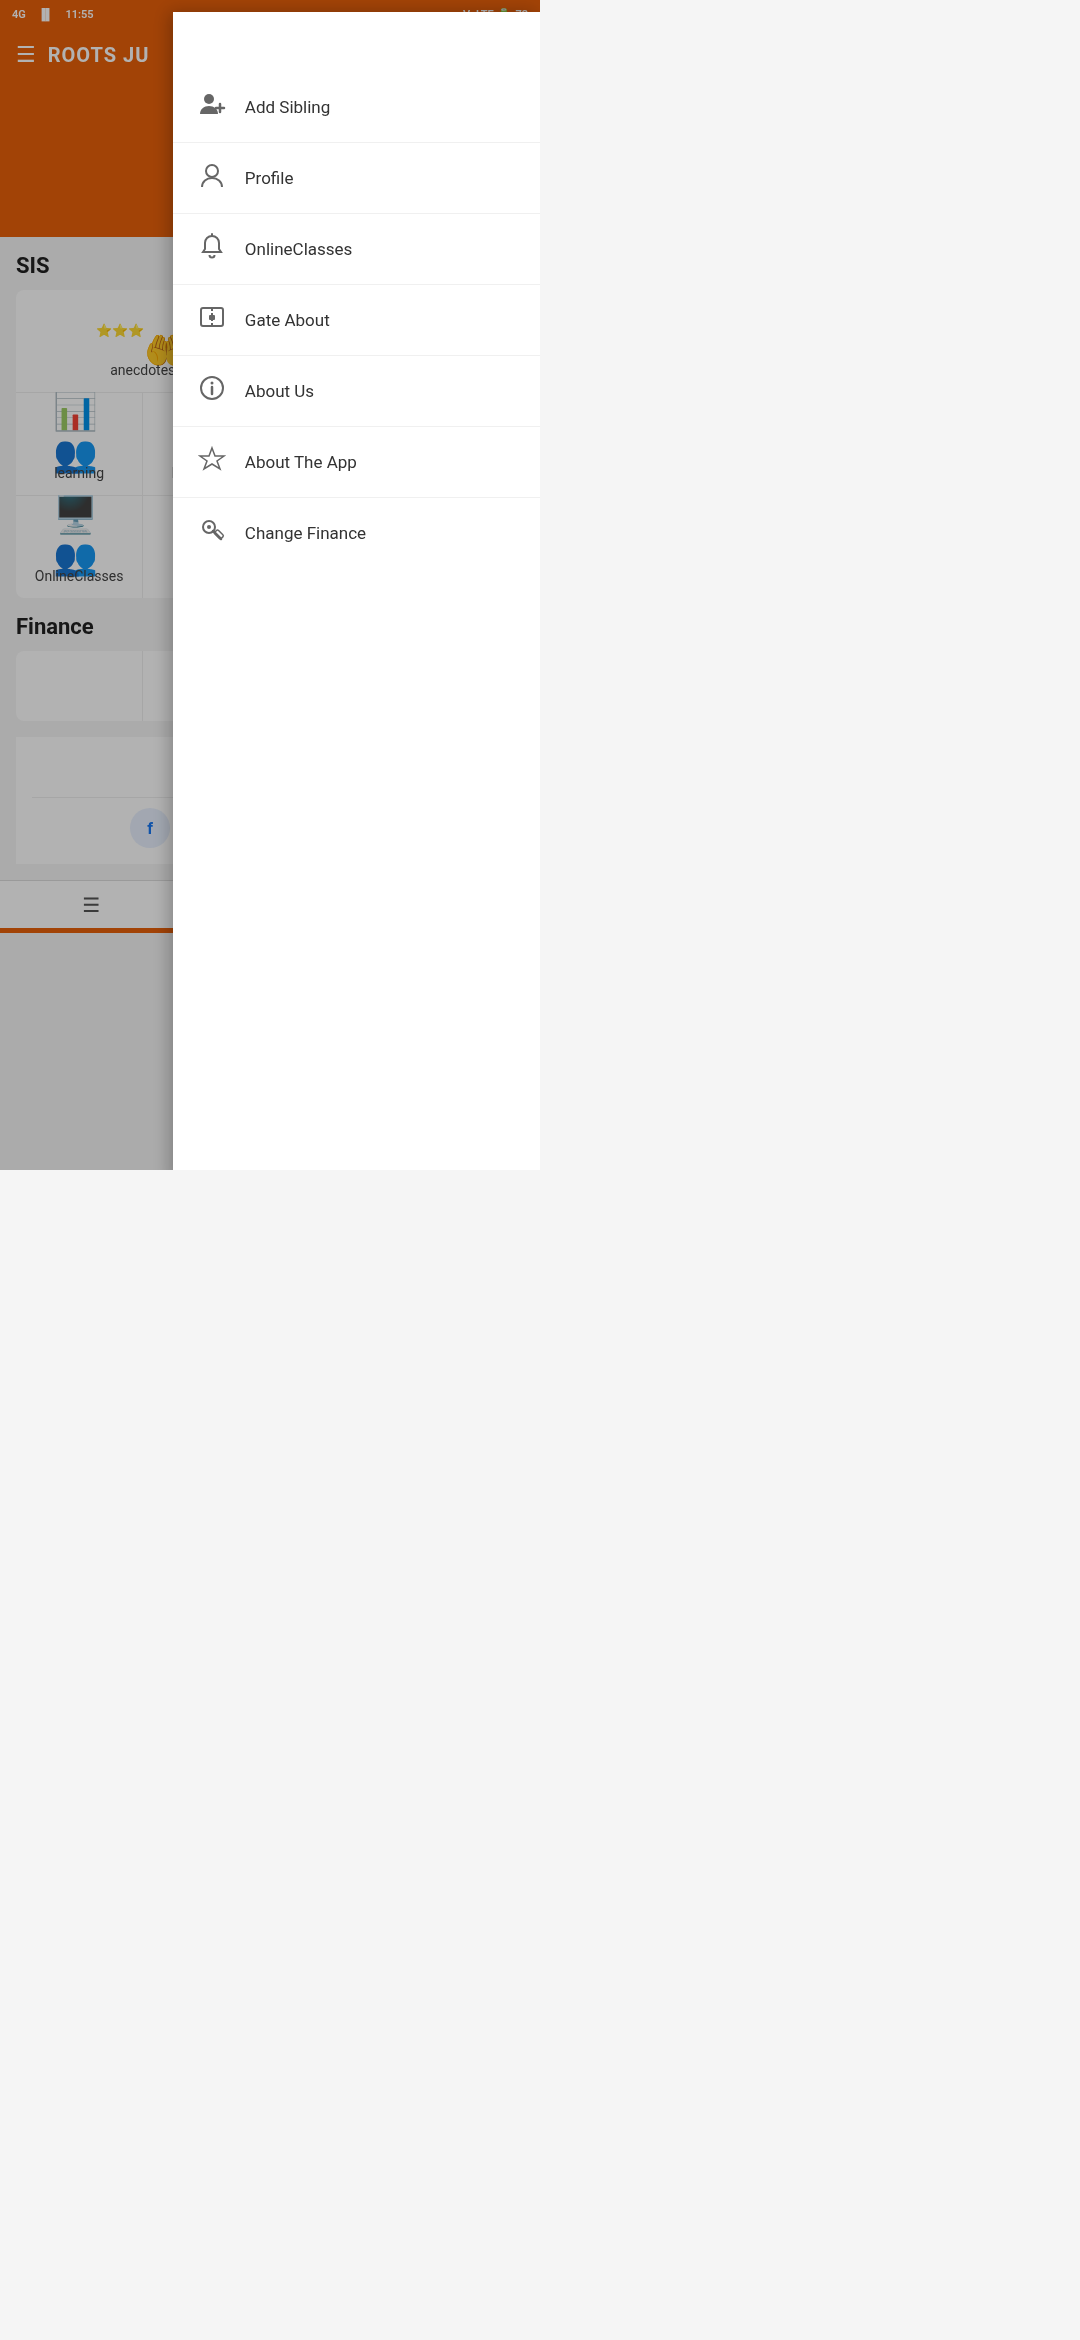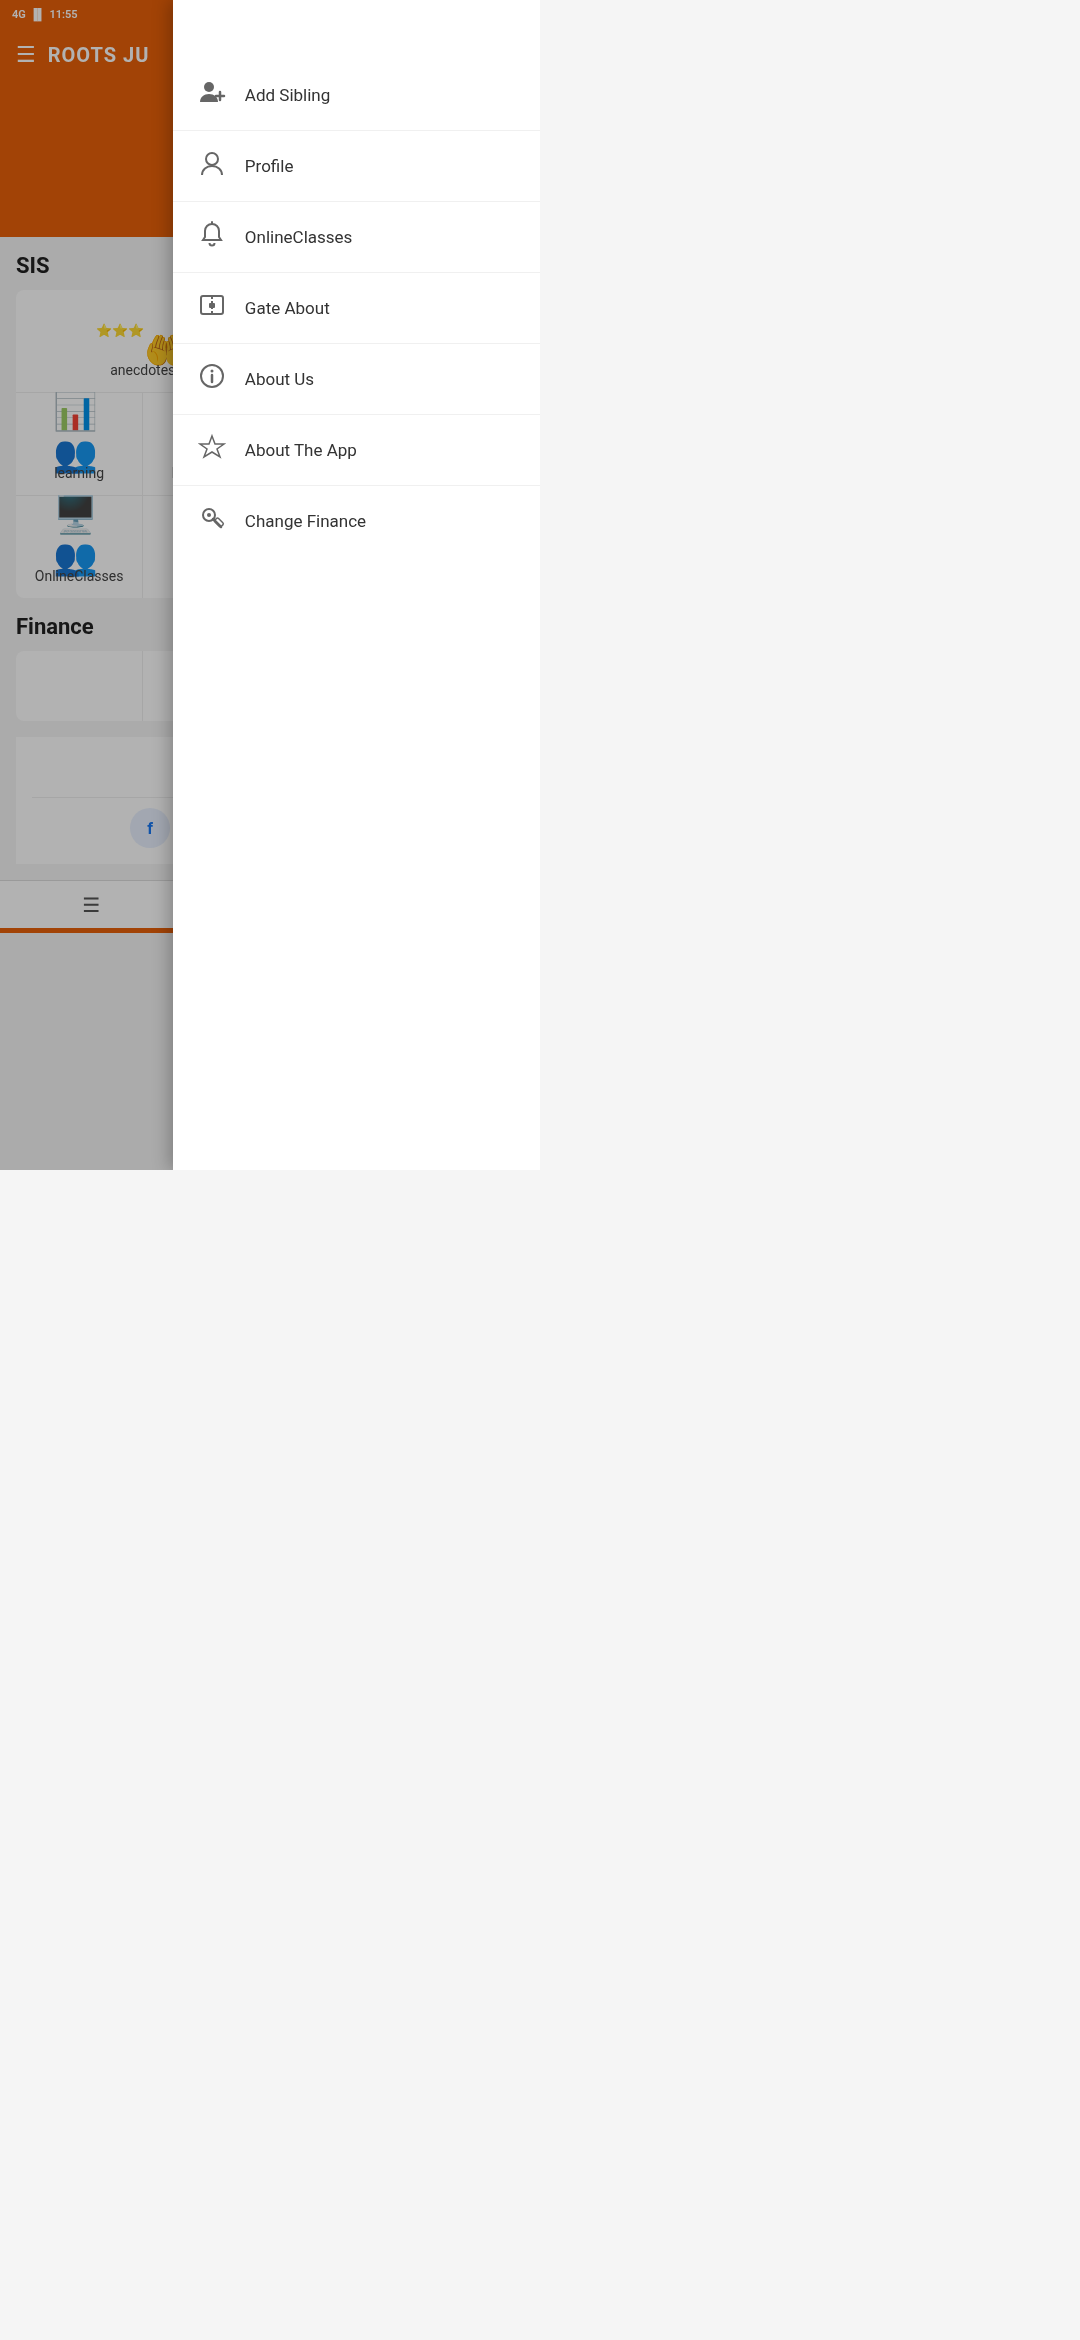--- a/index.html
+++ b/index.html
@@ -18,21 +18,21 @@
       background: #e8600a;
       height: 28px;
       display: flex;
       align-items: center;
       justify-content: space-between;
       padding: 0 12px;
       color: white;
       font-size: 11px;
       font-weight: 600;
     }
-    .status-left { display: flex; align-items: center; gap: 4px; }
+    .status-left { display: flex; align-items: center; gap: 12px; }
     .status-right { display: flex; align-items: center; gap: 4px; }
 
     
     .header {
       background: #e8600a;
       padding: 14px 16px 20px 16px;
       color: white;
       position: relative;
     }
     .header-top {
@@ -182,21 +182,21 @@
     .drawer-overlay {
       position: absolute;
       top: 0; left: 0;
       width: 100%; height: 100%;
       background: rgba(0,0,0,0.3);
       z-index: 10;
     }
 
     .drawer {
       position: absolute;
-      top: 0; right: 0;
+      top: 12px; right: 0;
       width: 68%;
       height: 100%;
       background: white;
       z-index: 20;
       box-shadow: -4px 0 16px rgba(0,0,0,0.25);
       padding-top: 60px;
     }
 
     .drawer-item {
       display: flex;

